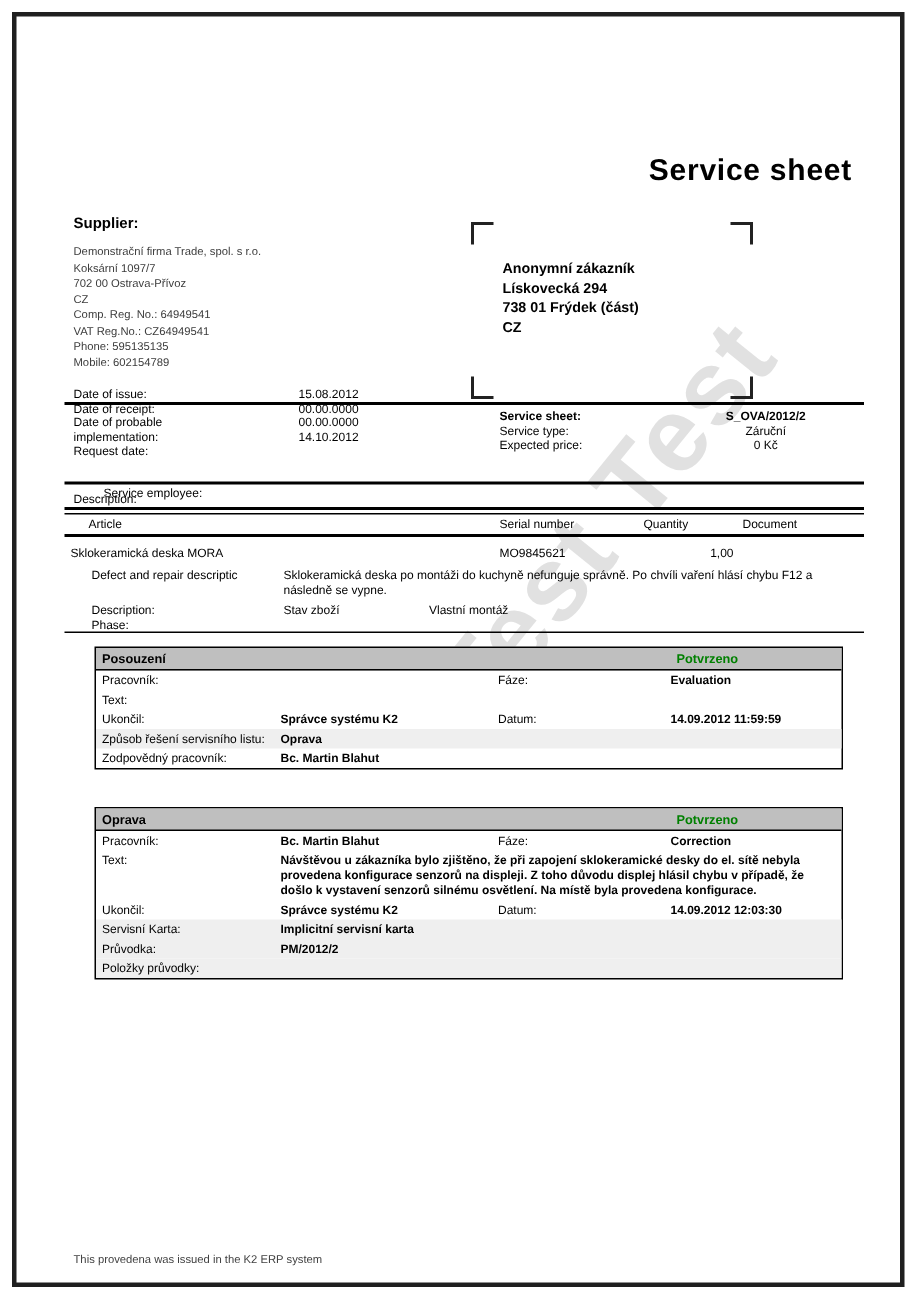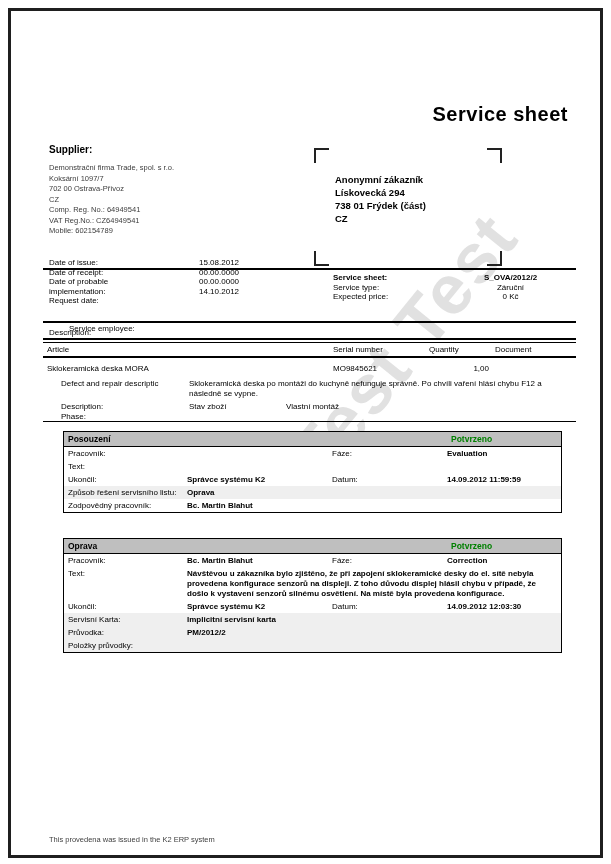--- a/index.html
+++ b/index.html
@@ -42,21 +42,21 @@
   .b{font-weight:bold;}
 
   .overlap{position:absolute;top:313px;left:38px;height:14px;width:200px;z-index:1;font-size:8px;}
   .overlap span{position:absolute;left:0;}
   .overlap .ov1{top:0;padding-left:20px;}
   .overlap .ov2{top:4px;}
 
   
   .article{position:absolute;top:331px;left:32px;right:24px;z-index:1;font-size:8px;}
   .art-head{display:grid;grid-template-columns:290px 96px 66px 1fr;border-top:1px solid #000;border-bottom:2px solid #000;padding:2px 0 2px 0;}
-  .art-head .c1{padding-left:4px;}
+  .art-head .c1{padding-left:4px;margin-left:12px;}
   .art-row{display:grid;grid-template-columns:290px 96px 66px 1fr;padding:6px 0 2px 0;}
   .art-row .c1{padding-left:4px;}
   .cq{text-align:right;padding-right:6px;}
 
   .defect{position:absolute;top:368px;left:50px;right:30px;display:flex;z-index:1;font-size:8px;}
   .defect-label{width:128px;flex:none;}
   .defect-text{width:392px;line-height:10px;}
 
   .params{position:absolute;top:391px;left:50px;z-index:1;font-size:8px;display:flex;}
   .params .p1{width:128px;}
@@ -83,20 +83,21 @@
   <div class="title">Service sheet</div>
 
   <div class="supplier">
     <div class="supplier-heading">Supplier:</div>
     <div class="supplier-line">Demonstrační firma Trade, spol. s r.o.</div>
     <div class="supplier-line">Koksární 1097/7</div>
     <div class="supplier-line">702 00 Ostrava-Přívoz</div>
     <div class="supplier-line">CZ</div>
     <div class="supplier-line">Comp. Reg. No.: 64949541</div>
     <div class="supplier-line">VAT Reg.No.: CZ64949541</div>
+    <div class="supplier-line">Phone: 595135135</div>
     <div class="supplier-line">Mobile: 602154789</div>
   </div>
 
   <div class="cust-window">
     <div class="corner tl"></div>
     <div class="corner tr"></div>
     <div class="corner bl"></div>
     <div class="corner br"></div>
     <div class="cust-address">
       <div>Anonymní zákazník</div>

